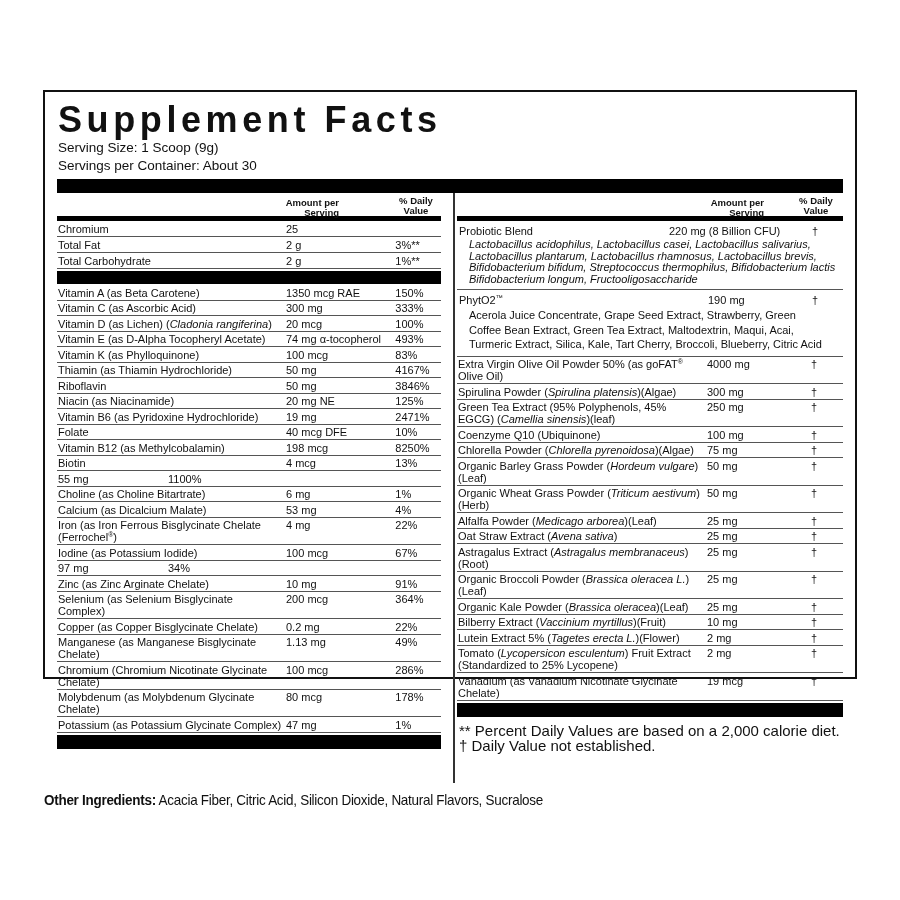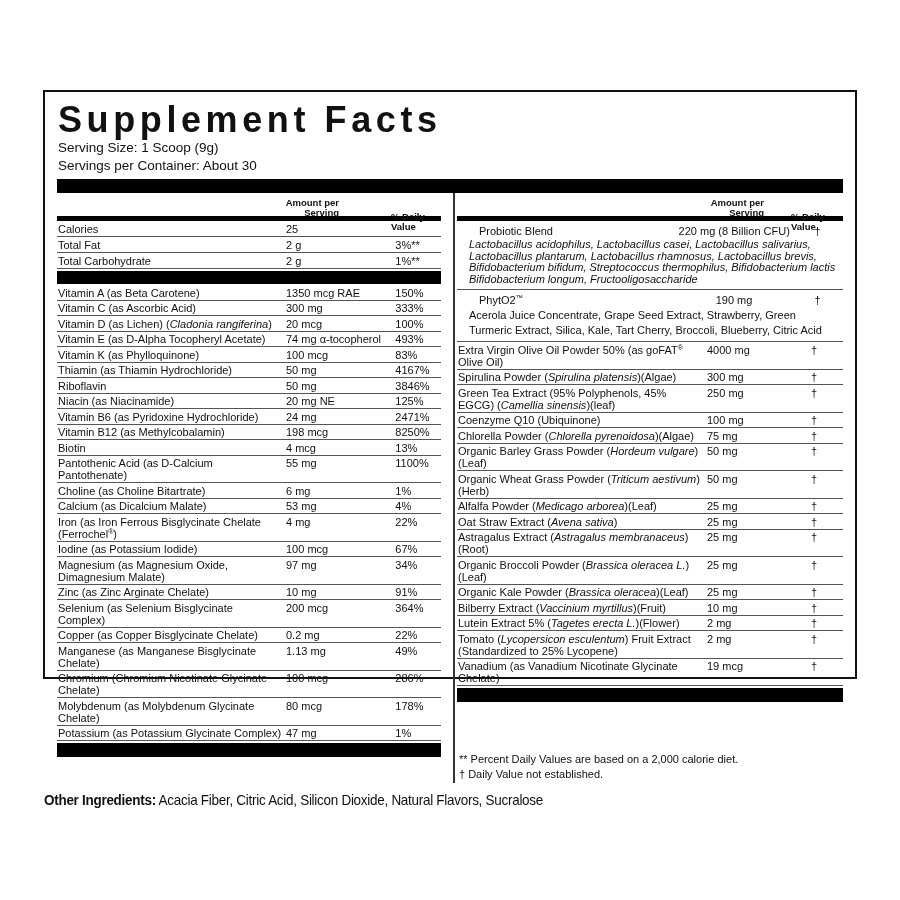--- a/index.html
+++ b/index.html
@@ -30,21 +30,21 @@
 
   .col { position: absolute; top: 101px; }
   .col-left { left: 12px; width: 384px; }
   .col-right { left: 412px; width: 386px; }
 
   .col-head {
     position: relative; height: 28px; border-bottom: 5px solid #000;
     font-weight: bold; font-size: 9.5px; line-height: 10px; color: #111;
   }
   .col-head .h-amt { position: absolute; top: 5px; text-align: right; width: 70px; }
-  .col-head .h-dv  { position: absolute; top: 19px; width: 50px; }
+  .col-head .h-dv  { position: absolute; top: 3px; text-align: center; width: 50px; }
   .col-left .h-amt { left: 212px; }
   .col-left .h-dv  { left: 334px; }
   .col-right .h-amt { left: 237px; }
   .col-right .h-dv  { left: 334px; }
 
   .rows { position: relative; }
   .row {
     position: relative; display: flex; border-bottom: 1px solid #555;
     font-size: 11px; line-height: 12px; padding: 1.5px 0 1px 1px; color: #111;
   }
@@ -58,29 +58,29 @@
 
   .row.macro { padding-top: 2px; padding-bottom: 1px; }
   .small { font-size: 11px; }
   sup { font-size: 7px; vertical-align: top; line-height: 8px; }
   i { font-style: italic; }
 
   .mid-bar { height: 13px; background: #000; margin-top: 2px; margin-bottom: 1px; }
   .end-bar { height: 14px; background: #000; margin-top: 2px; }
 
   .blend-row { border-bottom: 1px solid #555; padding: 4px 0 4px 2px; font-size: 11px; line-height: 12px; }
-  .blend-head { display: flex; margin-left: 20px; }
+  .blend-head { display: flex; }
   .blend-head .bname { width: 210px; }
   .blend-head .bamt { width: 143px; }
   .blend-head .bdv { width: 30px; }
   .blend-sub { padding-left: 10px; margin-top: 2px; }
   .blend-sub.italic { font-style: italic; font-size: 11px; line-height: 11.5px; }
   .blend-sub.plain { font-size: 11px; line-height: 14.5px; white-space: nowrap; }
 
-  .footnotes { font-size: 11px; line-height: 15px; padding-top: 6px; padding-left: 2px; margin-top: 44px; }
+  .footnotes { font-size: 15px; line-height: 15px; padding-top: 6px; padding-left: 2px; }
 
   .other-ingredients {
     position: absolute; left: 44px; top: 791px; font-size: 14.5px; line-height: 18px; color: #111;
     font-family: "Liberation Sans", sans-serif; letter-spacing: -0.3px; transform: scaleX(0.93); transform-origin: left;
   }
   .other-ingredients .oi-label { font-weight: bold; }
 </style>
 </head>
 <body>
 
@@ -97,21 +97,21 @@
         <div>Amount per</div>
         <div>Serving</div>
       </div>
       <div class="h-dv">
         <div>% Daily</div>
         <div>Value</div>
       </div>
     </div>
     <div class="rows" id="macro-rows">
         <div class="row macro">
-          <span class="name"><span>Calories</span></span>
+          <span class="name"><span>Chromium</span></span>
           <span class="amt"><span>25</span></span>
           <span class="dv"><span></span></span>
         </div>
         <div class="row macro">
           <span class="name"><span>Total Fat</span></span>
           <span class="amt"><span>2 g</span></span>
           <span class="dv"><span>3%**</span></span>
         </div>
         <div class="row macro">
           <span class="name"><span>Total Carbohydrate</span></span>
@@ -156,35 +156,39 @@
           <span class="amt"><span>50 mg</span></span>
           <span class="dv"><span>3846%</span></span>
         </div>
         <div class="row ">
           <span class="name"><span>Niacin (as Niacinamide)</span></span>
           <span class="amt"><span>20 mg NE</span></span>
           <span class="dv"><span>125%</span></span>
         </div>
         <div class="row ">
           <span class="name"><span>Vitamin B6 (as Pyridoxine Hydrochloride)</span></span>
-          <span class="amt"><span>24 mg</span></span>
+          <span class="amt"><span>19 mg</span></span>
           <span class="dv"><span>2471%</span></span>
+        </div>
+        <div class="row ">
+          <span class="name"><span>Folate</span></span>
+          <span class="amt"><span>40 mcg DFE</span></span>
+          <span class="dv"><span>10%</span></span>
         </div>
         <div class="row ">
           <span class="name"><span>Vitamin B12 (as Methylcobalamin)</span></span>
           <span class="amt"><span>198 mcg</span></span>
           <span class="dv"><span>8250%</span></span>
         </div>
         <div class="row ">
           <span class="name"><span>Biotin</span></span>
           <span class="amt"><span>4 mcg</span></span>
           <span class="dv"><span>13%</span></span>
         </div>
         <div class="row ">
-          <span class="name"><span>Pantothenic Acid (as D-Calcium Pantothenate)</span></span>
           <span class="amt"><span>55 mg</span></span>
           <span class="dv"><span>1100%</span></span>
         </div>
         <div class="row ">
           <span class="name"><span>Choline (as Choline Bitartrate)</span></span>
           <span class="amt"><span>6 mg</span></span>
           <span class="dv"><span>1%</span></span>
         </div>
         <div class="row ">
           <span class="name"><span>Calcium (as Dicalcium Malate)</span></span>
@@ -195,21 +199,20 @@
           <span class="name"><span>Iron (as Iron Ferrous Bisglycinate Chelate (Ferrochel<sup>®</sup>)</span></span>
           <span class="amt"><span>4 mg</span></span>
           <span class="dv"><span>22%</span></span>
         </div>
         <div class="row ">
           <span class="name"><span>Iodine (as Potassium Iodide)</span></span>
           <span class="amt"><span>100 mcg</span></span>
           <span class="dv"><span>67%</span></span>
         </div>
         <div class="row ">
-          <span class="name"><span>Magnesium (as Magnesium Oxide, Dimagnesium Malate)</span></span>
           <span class="amt"><span>97 mg</span></span>
           <span class="dv"><span>34%</span></span>
         </div>
         <div class="row ">
           <span class="name"><span>Zinc (as Zinc Arginate Chelate)</span></span>
           <span class="amt"><span>10 mg</span></span>
           <span class="dv"><span>91%</span></span>
         </div>
         <div class="row ">
           <span class="name"><span>Selenium</span><span class="small"> (as Selenium Bisglycinate Complex)</span></span>
@@ -267,20 +270,21 @@
     </div>
 
     <div class="blend-row">
       <div class="blend-head">
         <span class="bname" style="width:249px">PhytO2<sup>™</sup></span>
         <span class="bamt" style="width:104px">190 mg</span>
         <span class="bdv">†</span>
       </div>
       <div class="blend-sub plain">
         <div>Acerola Juice Concentrate, Grape Seed Extract, Strawberry, Green</div>
+        <div>Coffee Bean Extract, Green Tea Extract, Maltodextrin, Maqui, Acai,</div>
         <div>Turmeric Extract, Silica, Kale, Tart Cherry, Broccoli, Blueberry, Citric Acid</div>
       </div>
     </div>
 
     <div class="rows" id="right-rows">
         <div class="row ">
           <span class="name"><span>Extra Virgin Olive Oil Powder 50% (as goFAT<sup>®</sup> Olive Oil)</span></span>
           <span class="amt"><span>4000 mg</span></span>
           <span class="dv"><span>†</span></span>
         </div>

